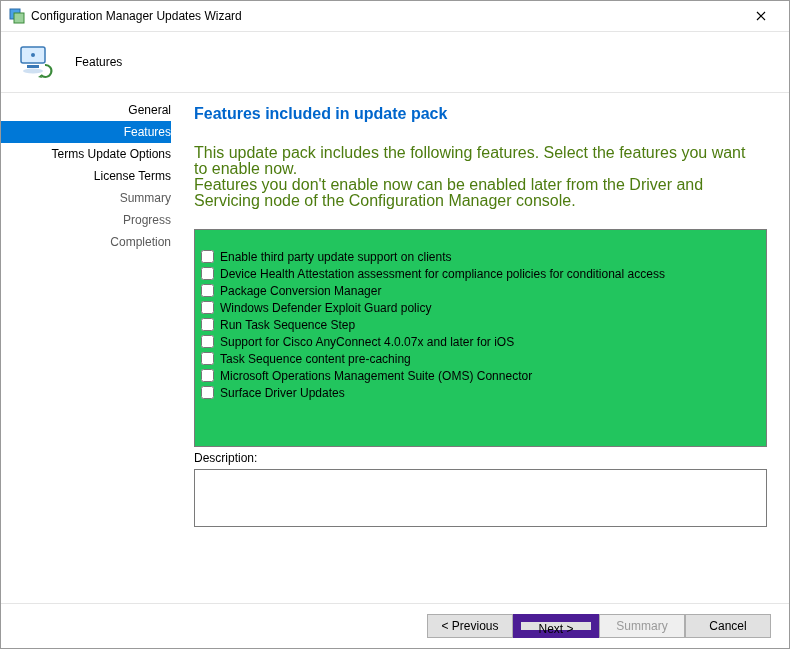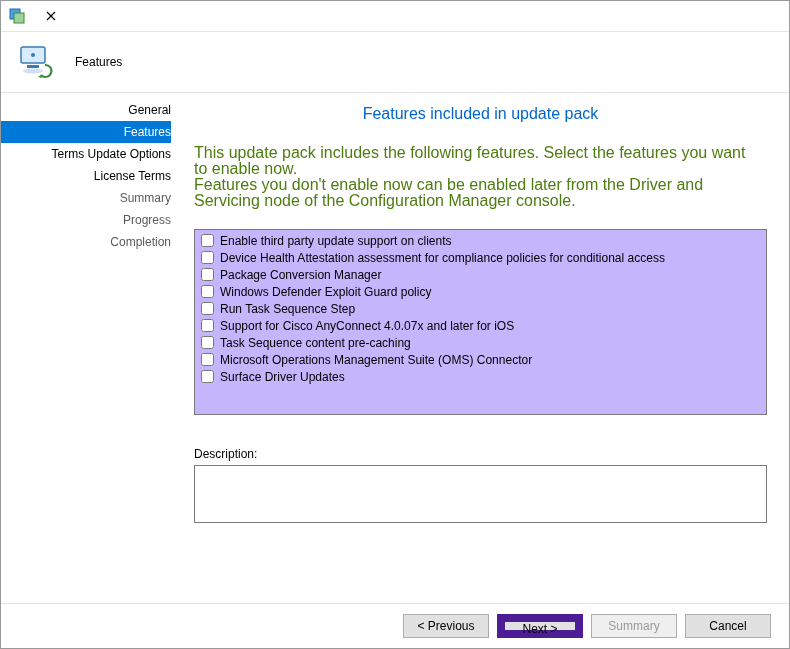--- a/index.html
+++ b/index.html
@@ -83,70 +83,68 @@
   .main {
     flex: 1;
     padding: 12px 22px 0 22px;
     display: flex;
     flex-direction: column;
     min-width: 0;
   }
   .main h1 {
     margin: 0 0 22px 0;
     font-size: 16px;
-    font-weight: 400;
+    font-weight: 700;
     color: #0066cc;
-    text-align: center;
   }
   .intro {
     font-size: 16px;
     color: #4d7c0f;
     line-height: 16px;
     margin-bottom: 20px;
     max-width: 560px;
   }
 
   .checklist-box {
     border: 1px solid #7a7a7a;
     height: 180px;
     overflow-y: scroll;
-    background: #c4b5fd;
-    padding: 2px 0;
+    background: #22c55e;
+    padding: 18px 0;
   }
   .check-row {
     display: flex;
     align-items: center;
     padding: 0 6px;
     height: 17px;
     font-size: 12px;
     white-space: nowrap;
   }
   .check-row input[type=checkbox] {
     margin: 0 6px 0 0;
     width: 13px; height: 13px;
     accent-color: #000;
   }
 
-  .desc-label { margin-top: 32px; font-size: 12px; }
+  .desc-label { margin-top: 4px; font-size: 12px; }
   .desc-box {
     margin-top: 4px;
     border: 1px solid #7a7a7a;
     height: 52px;
     background: #fff;
     overflow-y: scroll;
     padding: 2px 4px;
     font-size: 12px;
   }
 
   .footer {
     border-top: 1px solid #e5e5e5;
     padding: 10px 18px;
     display: flex;
     justify-content: flex-end;
-    gap: 8px;
   }
   .btn {
     min-width: 86px;
     height: 24px;
     border: 1px solid #adadad;
     background: #e1e1e1;
     font-size: 12px;
     font-family: inherit;
     cursor: pointer;
     padding: 0 10px;
@@ -170,20 +168,21 @@
 
 <div class="window">
 
   <div class="titlebar">
     <span class="app-icon">
       <svg width="16" height="16" viewBox="0 0 16 16">
         <rect x="1" y="1" width="10" height="10" fill="#4aa0e6" stroke="#2a6aa6"></rect>
         <rect x="5" y="5" width="10" height="10" fill="#9bd19b" stroke="#3a8a3a"></rect>
       </svg>
     </span>
+    <span class="title">Configuration Manager Updates Wizard</span>
     <div class="close-btn">
       <svg width="10" height="10" viewBox="0 0 10 10">
           <path d="M1 1 L9 9 M9 1 L1 9" stroke="currentColor" stroke-width="1.2"></path>
         </svg>
     </div>
   </div>
 
   <div class="header-band">
     <span class="big-icon">
       <svg width="42" height="42" viewBox="0 0 42 42">

